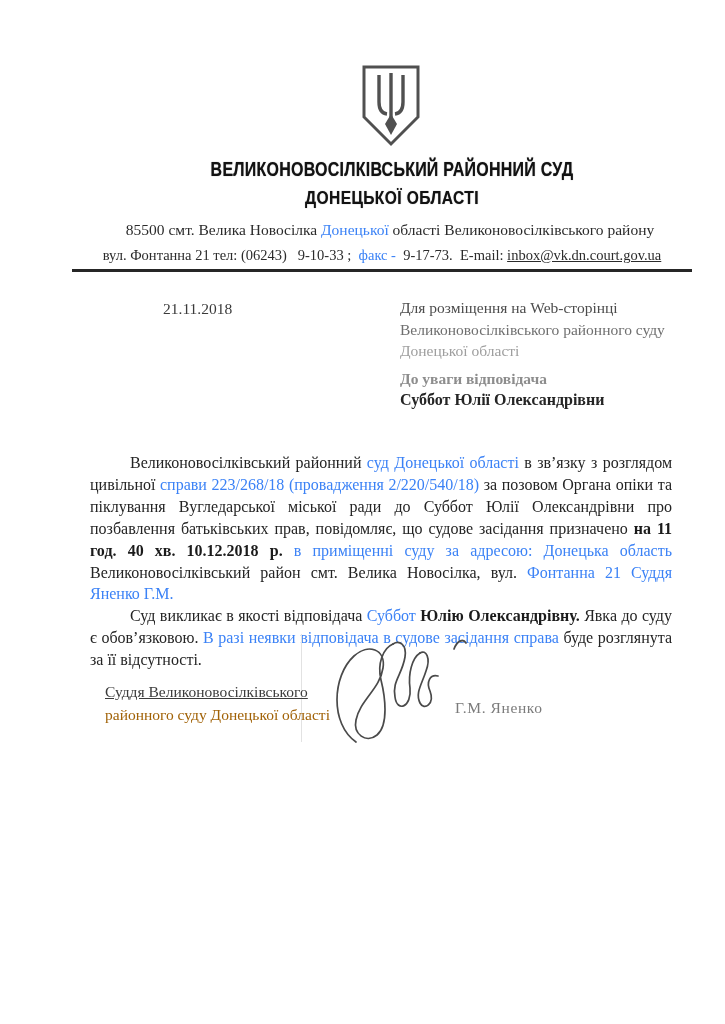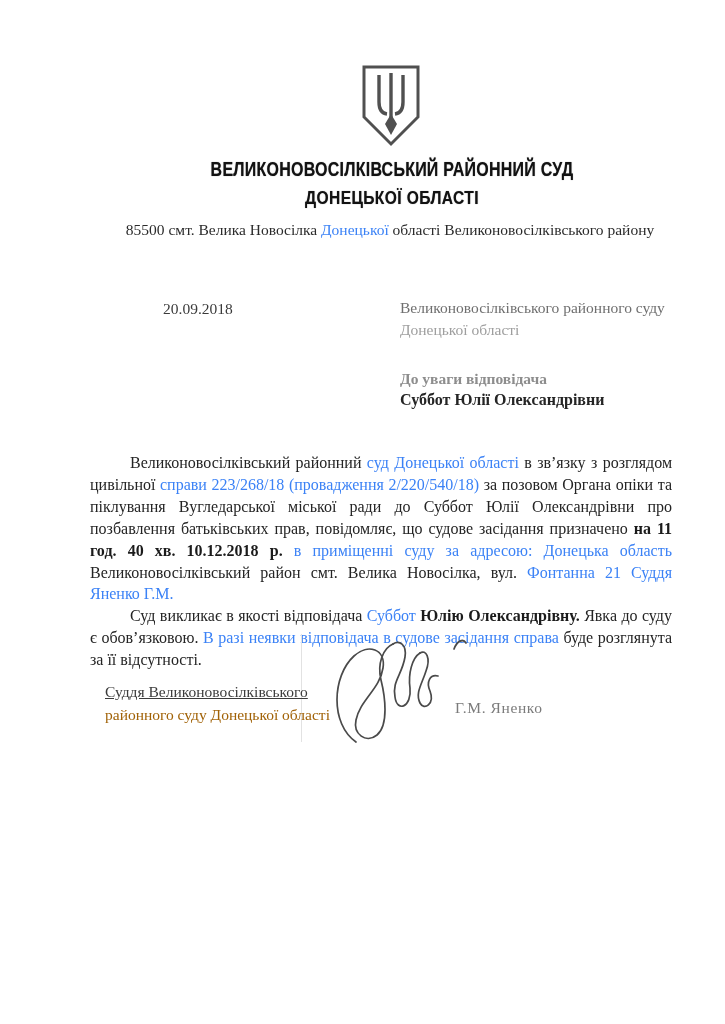--- a/index.html
+++ b/index.html
@@ -70,24 +70,26 @@
     <path d="M32,50 L26,60 L32,71 L38,60 Z" fill="#383838"></path>
   </svg>
 
   <div class="court-name">
     <div class="line1">ВЕЛИКОНОВОСІЛКІВСЬКИЙ РАЙОННИЙ СУД</div>
     <div class="line2">ДОНЕЦЬКОЇ ОБЛАСТІ</div>
   </div>
 
   <div class="address"><span>85500 смт. Велика Новосілка </span><span class="faded">Донецької</span><span> області Великоновосілківського району</span></div>
 
+  <div class="contact"><span>вул. Фонтанна 21 тел: (06243)&nbsp;&nbsp;&nbsp;9-10-33 ;&nbsp;&nbsp;</span><span class="faded">факс -&nbsp;&nbsp;</span><span>9-17-73.&nbsp;&nbsp;E-mail: </span><span class="email">inbox@vk.dn.court.gov.ua</span></div>
 
-  <div class="date">20.09.2018</div>
+  <div class="date">21.11.2018</div>
 
   <div class="web-note">
+    <div class="wn1">Для розміщення на Web-сторінці</div>
     <div class="wn2">Великоновосілківського районного суду</div>
     <div class="wn3">Донецької області</div>
   </div>
 
   <div class="attention">
     <div class="att1">До уваги відповідача</div>
     <div class="att2">Суббот Юлії Олександрівни</div>
   </div>
 
   <div class="body-text">

